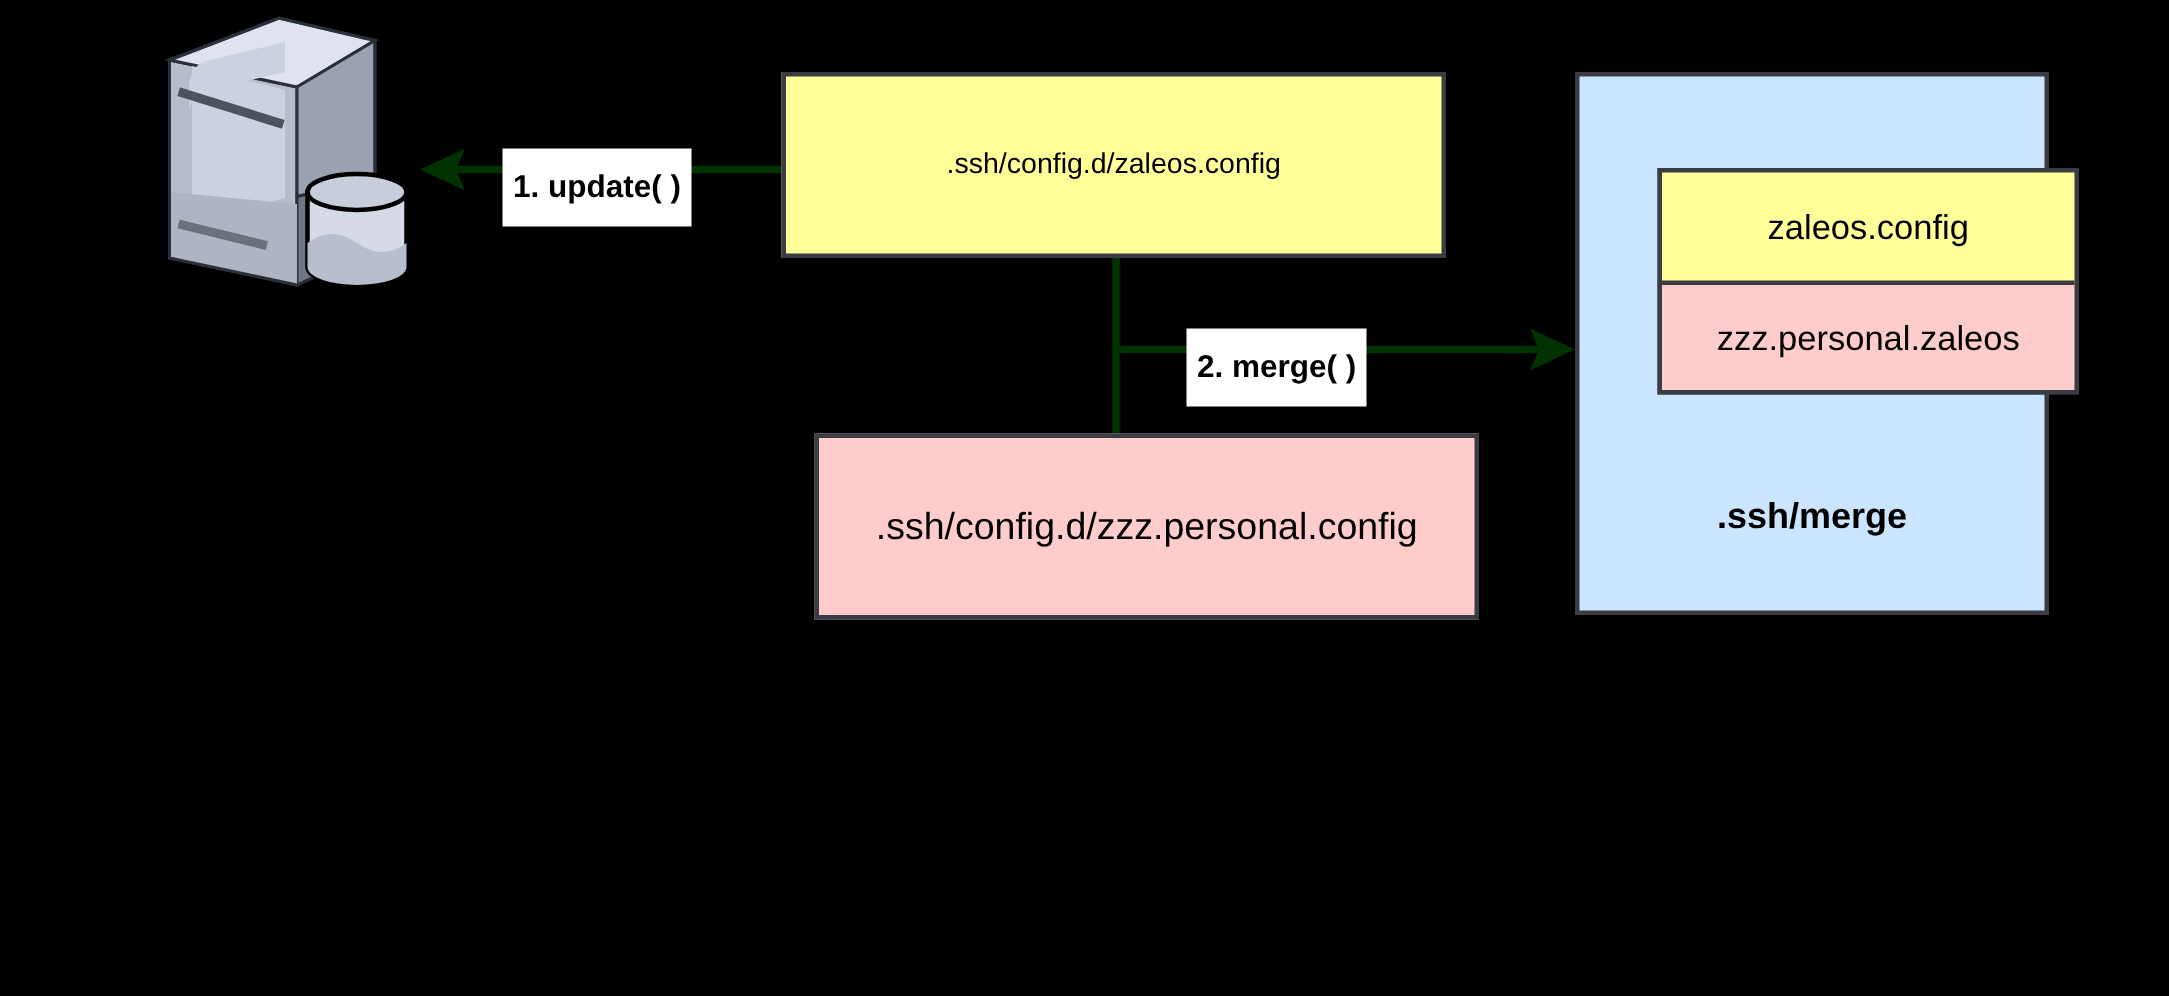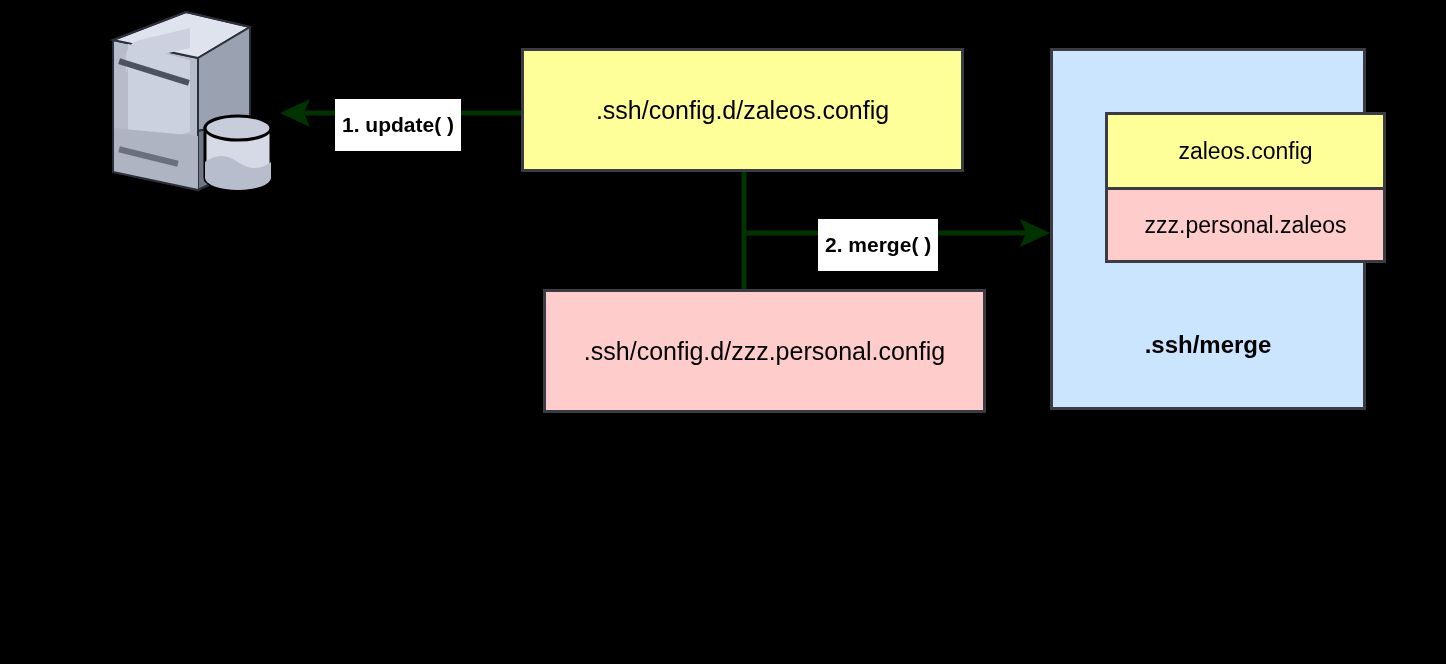--- a/index.html
+++ b/index.html
@@ -25,21 +25,21 @@
     justify-content: center;
     color: #000000;
     text-align: center;
   }
   #yellow-box {
     left: 521px;
     top: 48px;
     width: 443px;
     height: 124px;
     background: #ffff99;
-    font-size: 25px;
+    font-size: 19px;
   }
   #pink-box {
     left: 543px;
     top: 289px;
     width: 443px;
     height: 124px;
     background: #ffcccc;
     font-size: 25px;
   }
   #blue-box {
@@ -104,21 +104,20 @@
     white-space: nowrap;
     line-height: 22px;
   }
   #label-update {
     left: 335px;
     top: 99px;
   }
   #label-merge {
     left: 791px;
     top: 219px;
-    margin-left: 27px;
   }
   svg.layer {
     position: absolute;
     left: 0;
     top: 0;
     width: 1446px;
     height: 664px;
     pointer-events: none;
   }
 </style>

